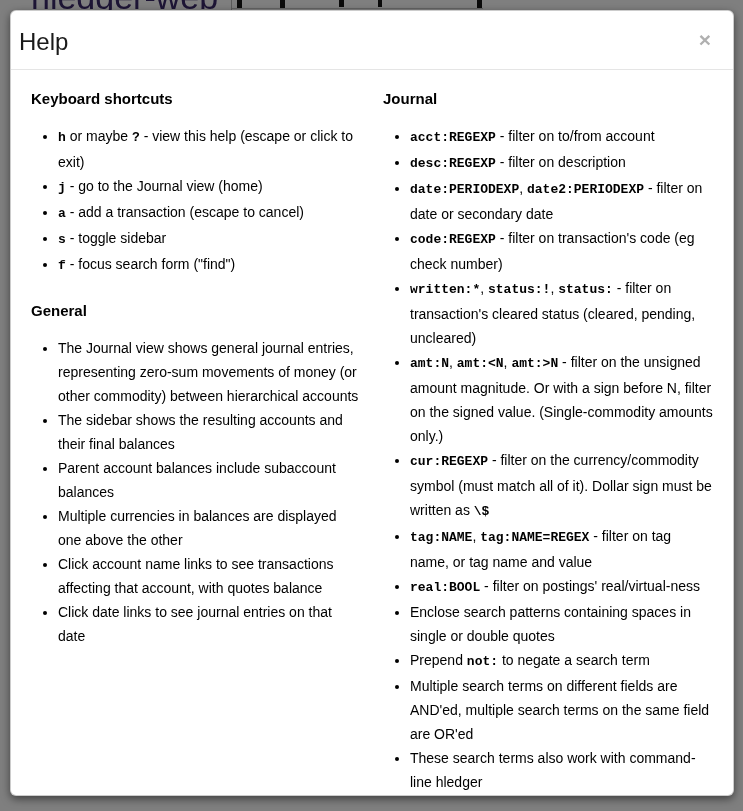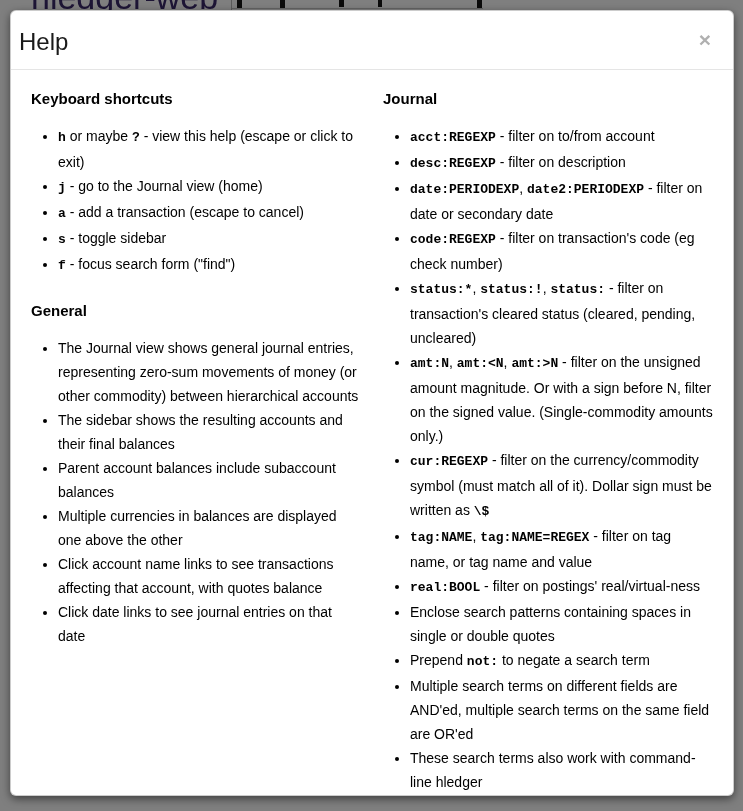--- a/index.html
+++ b/index.html
@@ -89,21 +89,21 @@
       </div>
     </div>
     <div class="col">
       <div class="section">
         <div class="section-heading">Journal</div>
         <ul>
             <li><code>acct:REGEXP</code> - filter on to/from account</li>
             <li><code>desc:REGEXP</code> - filter on description</li>
             <li><code>date:PERIODEXP</code>, <code>date2:PERIODEXP</code> - filter on date or secondary date</li>
             <li><code>code:REGEXP</code> - filter on transaction's code (eg check number)</li>
-            <li><code>status:*</code>, <code>status:!</code>, <code>status:</code> - filter on transaction's cleared status (cleared, pending, uncleared)</li>
+            <li><code>written:*</code>, <code>status:!</code>, <code>status:</code> - filter on transaction's cleared status (cleared, pending, uncleared)</li>
             <li><code>amt:N</code>, <code>amt:&lt;N</code>, <code>amt:&gt;N</code> - filter on the unsigned amount magnitude. Or with a sign before N, filter on the signed value. (Single-commodity amounts only.)</li>
             <li><code>cur:REGEXP</code> - filter on the currency/commodity symbol (must match all of it). Dollar sign must be written as <code>\$</code></li>
             <li><code>tag:NAME</code>, <code>tag:NAME=REGEX</code> - filter on tag name, or tag name and value</li>
             <li><code>real:BOOL</code> - filter on postings' real/virtual-ness</li>
             <li>Enclose search patterns containing spaces in single or double quotes</li>
             <li>Prepend <code>not:</code> to negate a search term</li>
             <li>Multiple search terms on different fields are AND'ed, multiple search terms on the same field are OR'ed</li>
             <li>These search terms also work with command-line hledger</li>
           </ul>
       </div>

